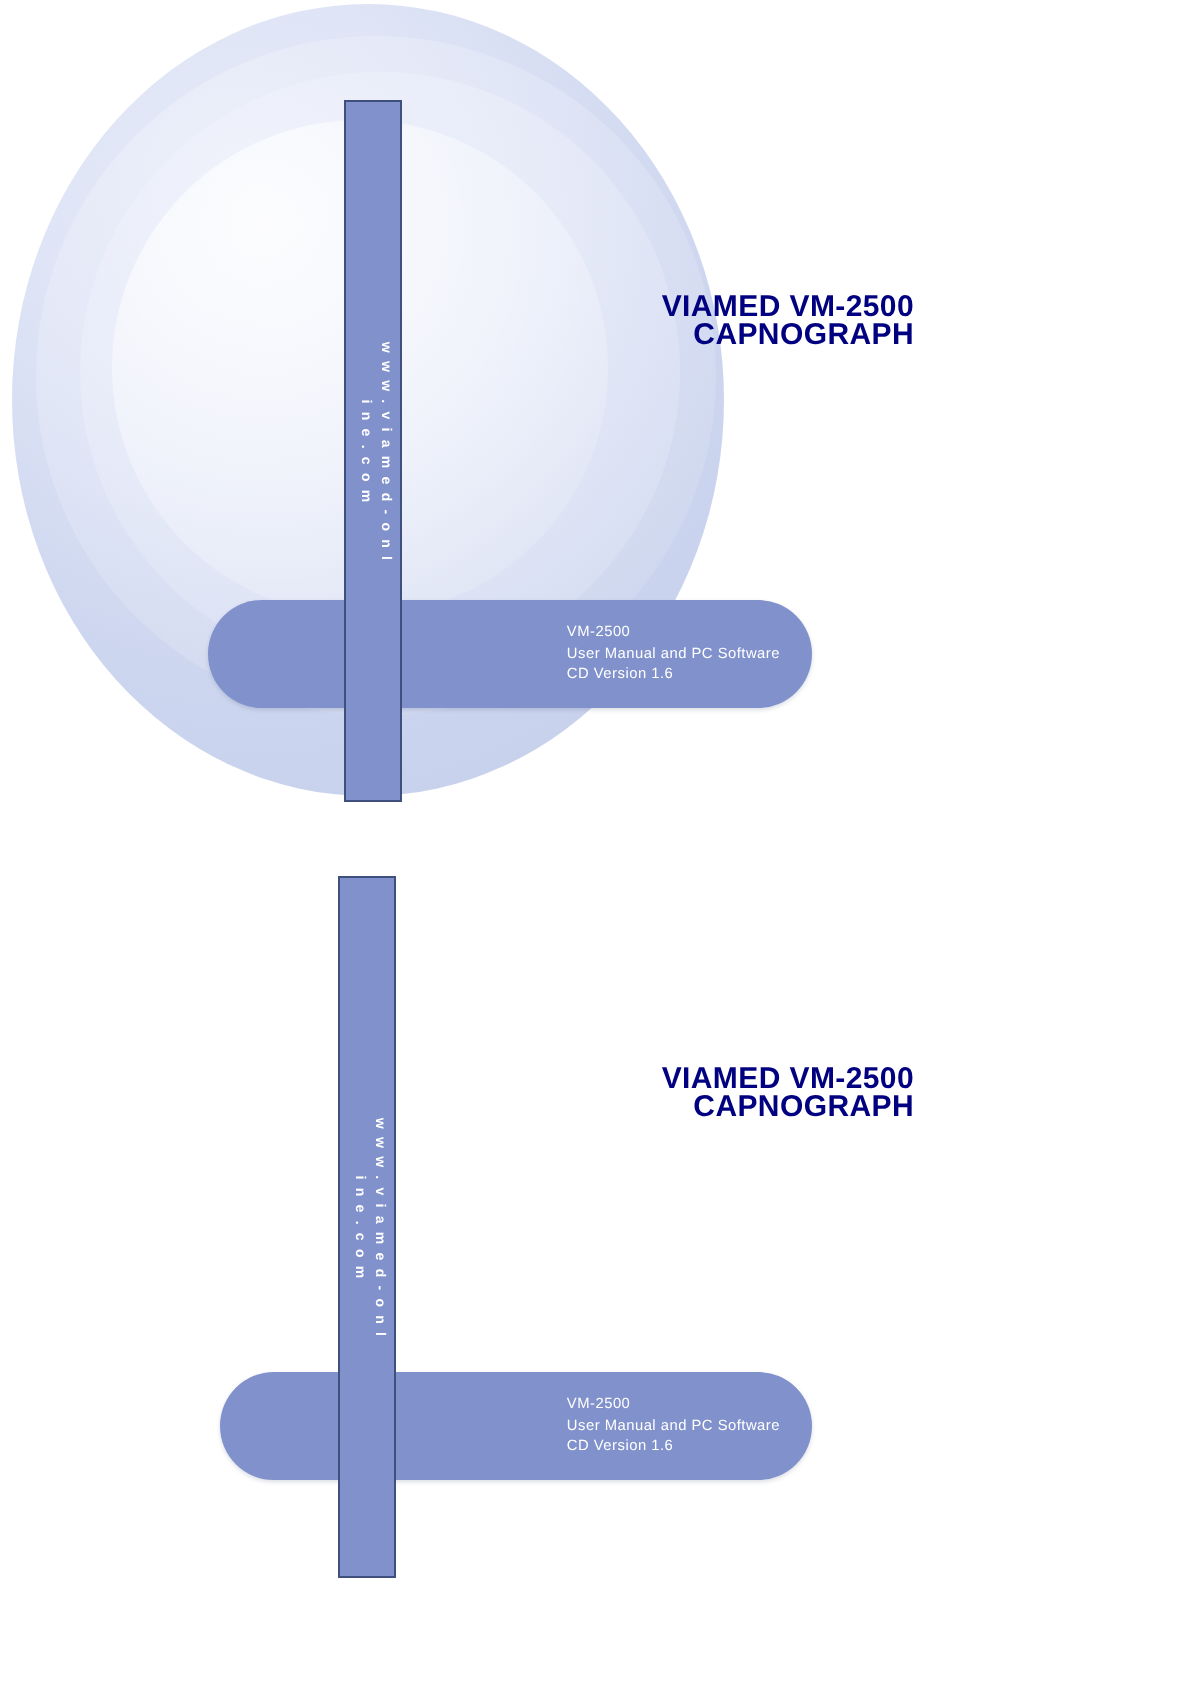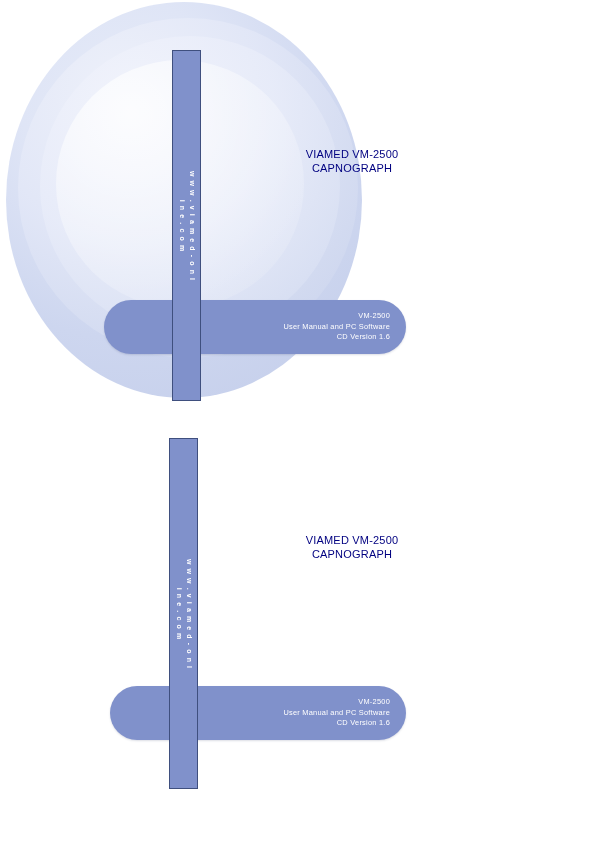--- a/index.html
+++ b/index.html
@@ -94,21 +94,21 @@
     position: absolute;
     background: #8091cb;
     border-radius: 40px;
     box-shadow: 0 1px 2px rgba(60,70,110,.18);
   }
   .pill-text {
     position: absolute;
     right: 16px;
     top: 50%;
     transform: translateY(-50%);
-    text-align: right;
+    text-align: left;
     color: #ffffff;
     font-size: 7.4px;
     line-height: 10.6px;
     letter-spacing: .25px;
     white-space: nowrap;
   }
 
   
   .spine-bar {
     position: absolute;
@@ -129,24 +129,24 @@
     font-weight: bold;
     line-height: 10px;
     letter-spacing: 1.1px;
     white-space: nowrap;
   }
 
   
   .product-title {
     position: absolute;
     color: #000080;
-    font-size: 11px;
-    font-weight: normal;
+    font-size: 15px;
+    font-weight: bold;
     line-height: 14px;
-    text-align: center;
+    text-align: right;
     letter-spacing: .2px;
     white-space: nowrap;
   }
 </style>
 </head>
 <body>
 
 <div class="page">
 
   <div class="label-block" style="top:0px;height:412px;">

